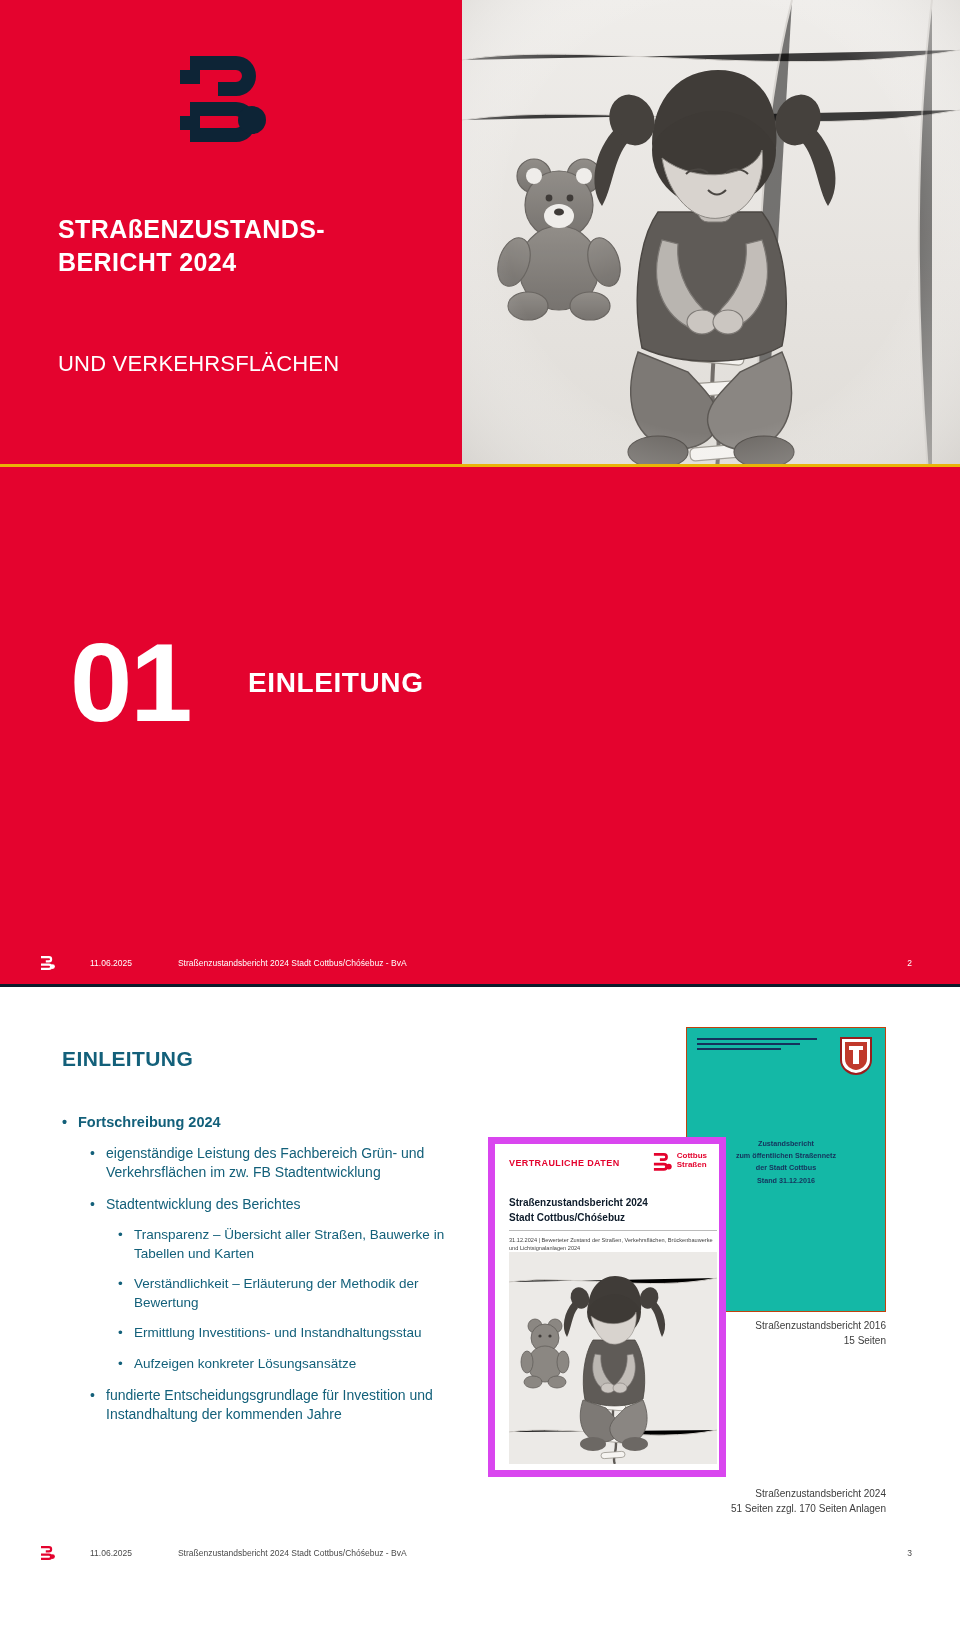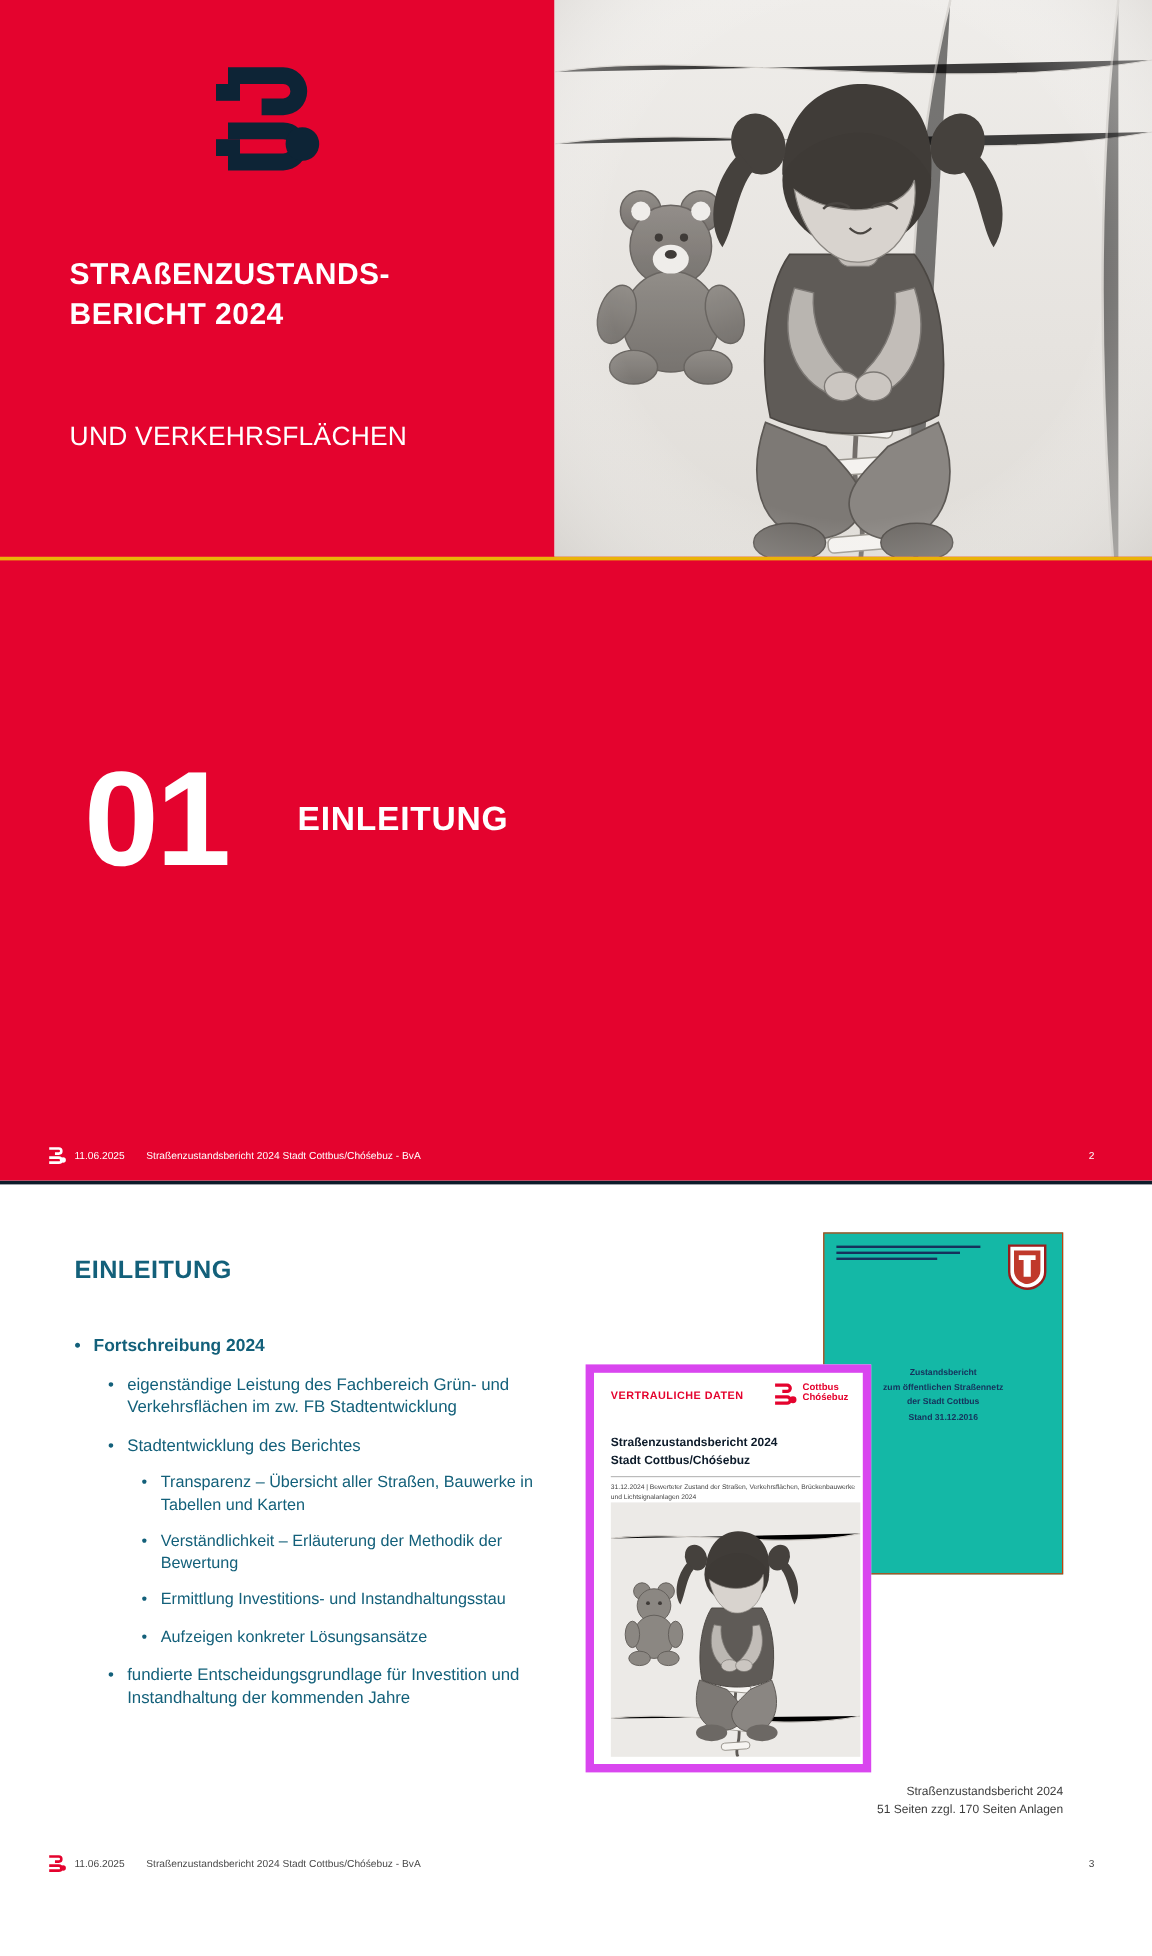--- a/index.html
+++ b/index.html
@@ -100,20 +100,21 @@
   }
 
   
   .footer {
     position: absolute;
     left: 0; right: 0; bottom: 10px;
     height: 22px;
     display: flex;
     align-items: center;
     font-size: 8.5px;
+    gap: 28px;
   }
   .footer .fmark { margin-left: 40px; width: 16px; height: 16px; }
   .footer .fdate { margin-left: 6px; }
   .footer .ftext { margin-left: 18px; }
   .footer .fpage { margin-left: auto; margin-right: 48px; }
   .footer-light { color: #ffffff; }
   .footer-dark  { color: #4a4a4a; }
 
   
   .slide-content {
@@ -432,21 +433,21 @@
       <div class="fd-logo">
         <svg viewBox="0 0 22 22" width="20" height="20" aria-hidden="true">
           <g fill="#e4032e">
             <path d="M1,1 h11 a4.4,4.4 0 0 1 0,8.8 h-4.4 v-3 h4.4 a1.4,1.4 0 0 0 0,-2.8 h-11 z"></path>
             <path d="M1,11.8 h11 a4.4,4.4 0 0 1 0,8.8 h-11 v-3 h11 a1.4,1.4 0 0 0 0,-2.8 h-11 z"></path>
             <circle cx="17.4" cy="16" r="3.2"></circle>
           </g>
         </svg>
         <span class="fd-logo-txt">
           <span>Cottbus</span><br>
-          <span>Chóśebuz</span>
+          <span>Straßen</span>
         </span>
       </div>
       <div class="fd-title">
         <div>Straßenzustandsbericht 2024</div>
         <div>Stadt Cottbus/Chóśebuz</div>
       </div>
       <div class="fd-rule"></div>
       <div class="fd-meta">31.12.2024  |  Bewerteter Zustand der Straßen, Verkehrsflächen, Brückenbauwerke und Lichtsignalanlagen 2024</div>
       <div class="fd-img">
         <svg viewBox="0 0 208 212" preserveAspectRatio="xMidYMid slice" aria-hidden="true">
@@ -497,20 +498,24 @@
               <ellipse cx="71" cy="46" rx="9" ry="11" transform="rotate(-24 71 46)"></ellipse>
               <path d="M64,50 C55,60 52,76 58,85 C62,77 63,63 69,56 Z"></path>
               <ellipse cx="140" cy="46" rx="9" ry="11" transform="rotate(24 140 46)"></ellipse>
               <path d="M147,50 C156,60 159,76 153,85 C149,77 148,63 142,56 Z"></path>
             </g>
           </g>
         </svg>
       </div>
     </div>
 
+    <div class="doc-cap cap-back">
+      <div>Straßenzustandsbericht 2016</div>
+      <div>15 Seiten</div>
+    </div>
 
     <div class="doc-cap cap-front">
       <div>Straßenzustandsbericht 2024</div>
       <div>51 Seiten zzgl. 170 Seiten Anlagen</div>
     </div>
 
     <div class="footer footer-dark">
       <span class="fmark">
         <svg viewBox="0 0 16 16" width="16" height="16" aria-hidden="true">
           <g fill="#e4032e">

